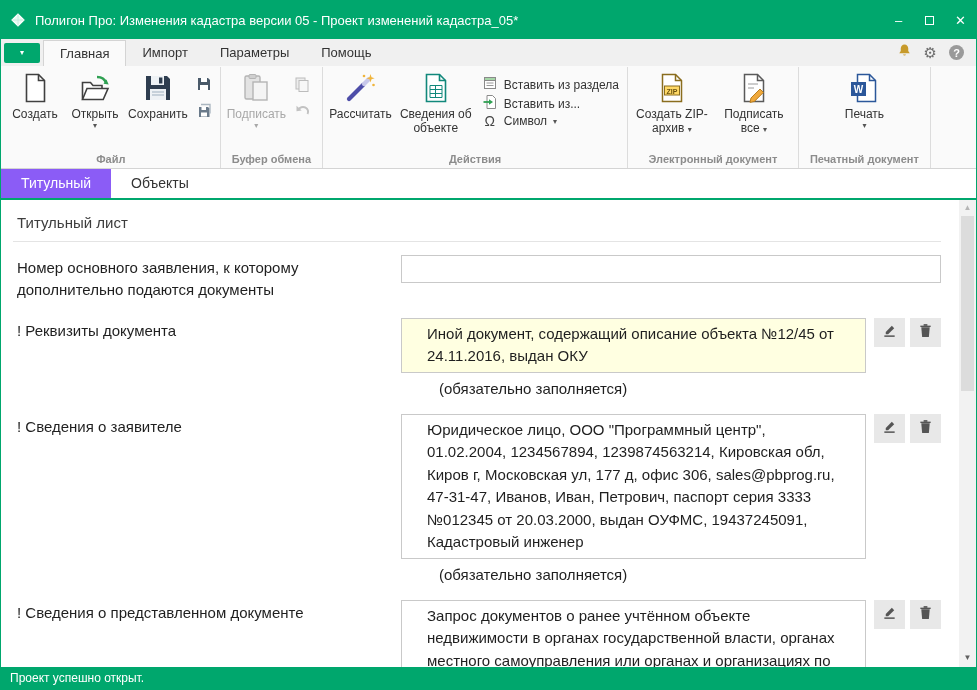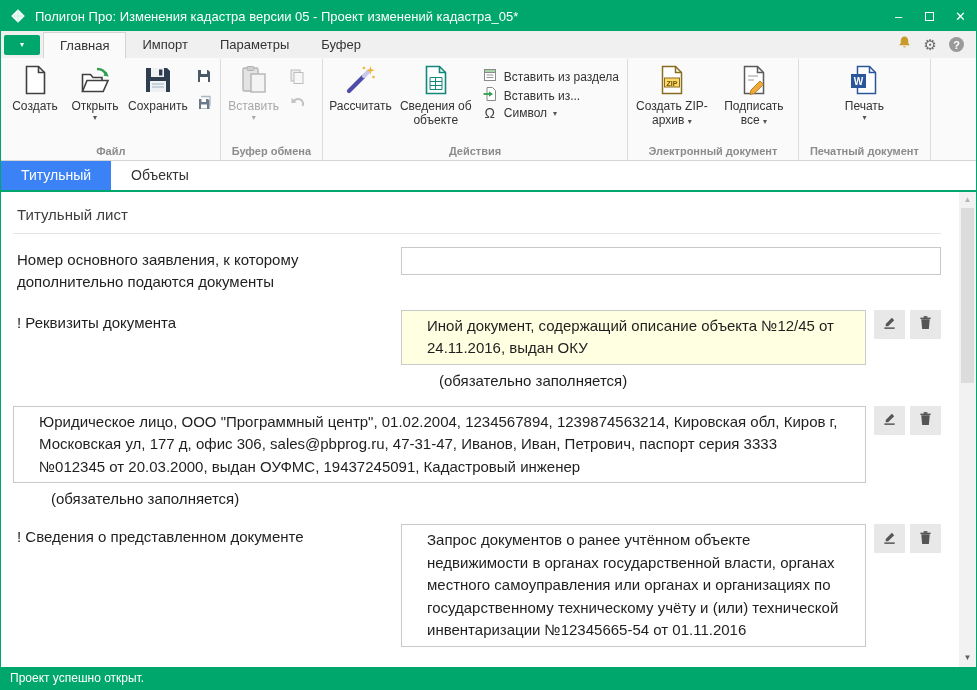--- a/index.html
+++ b/index.html
@@ -1,21 +1,21 @@
 <!DOCTYPE html>
 <html><head>
 <meta charset="utf-8">
 <style>
   * { box-sizing: border-box; margin: 0; padding: 0; }
   html, body { width: 977px; height: 690px; overflow: hidden; }
   body { font-family: "Liberation Sans", "DejaVu Sans", sans-serif; background: #fff; }
   .window { width: 977px; height: 690px; display: flex; flex-direction: column; border: 1px solid #00a76d; background: #fff; }
 
   
-  .titlebar { height: 30px; flex: none; background: #00a76d; color: #fff; display: flex; align-items: center; padding-left: 8px; }
+  .titlebar { height: 38px; flex: none; background: #00a76d; color: #fff; display: flex; align-items: center; padding-left: 8px; }
   .app-icon { width: 18px; height: 18px; margin-right: 8px; flex: none; }
   .title-text { font-size: 13px; white-space: nowrap; }
   .win-controls { margin-left: auto; display: flex; height: 100%; }
   .win-btn { width: 31px; height: 100%; display: flex; align-items: center; justify-content: center; font-size: 13px; color: #fff; cursor: default; }
   .max-box { width: 9px; height: 9px; border: 1px solid #fff; display: inline-block; }
 
   
   .tabrow { height: 27px; flex: none; background: #f0f0f0; display: flex; align-items: flex-end; }
   .app-menu-btn { width: 36px; height: 20px; margin: 0 3px; background: #00a76d; color: #fff; display: flex; align-items: center; justify-content: center; font-size: 8px; border-radius: 2px; align-self: center; }
   .rtab { font-size: 13px; color: #333; padding: 0 16px; height: 26px; line-height: 26px; }
@@ -37,21 +37,21 @@
   .rbtn.disabled, .rbtn.disabled .arr { color: #a8a8a8; }
   .smallcol { display: flex; flex-direction: column; gap: 7px; padding: 7px 2px 0; }
   .sbtn { width: 22px; height: 20px; display: flex; align-items: center; justify-content: center; background: none; border: none; }
   .miniitems { display: flex; flex-direction: column; justify-content: flex-start; padding: 7px 5px 0; }
   .mini { display: flex; align-items: center; gap: 6px; font-size: 12px; color: #333; background: none; border: none; font-family: inherit; white-space: nowrap; cursor: default; }
   .omega-glyph { font-size: 14px; color: #444; width: 16px; text-align: center; }
 
   
   .doctabs { height: 31px; flex: none; background: #fff; border-bottom: 2px solid #00a76d; display: flex; align-items: flex-end; }
   .dtab { font-size: 14px; padding: 0 20px; height: 29px; line-height: 29px; color: #333; }
-  .dtab.active { background: #3b82f6; color: #fff; }
+  .dtab.active { background: #8b5cf6; color: #fff; }
 
   
   .content { flex: 1; position: relative; background: #fff; overflow: hidden; }
   .content-inner { position: absolute; left: 0; top: 0; right: 17px; bottom: 0; padding: 10px 18px 0 12px; overflow: hidden; }
   .page-title { font-size: 15px; color: #3d3d3d; padding: 4px 4px 10px; border-bottom: 1px solid #e4e4e4; margin-bottom: 13px; }
   .form-row { display: flex; margin-bottom: 17px; }
   .fr-label { flex: none; width: 388px; font-size: 15px; color: #1f1f1f; line-height: 1.45; padding: 2px 18px 0 4px; }
   .fr-main { flex: 1; display: flex; gap: 8px; align-items: flex-start; }
   .fr-field { flex: 1; min-width: 0; }
   .fr-box { border: 1px solid #c9c9c9; background: #fff; font-size: 15px; line-height: 1.5; padding: 4px 25px; color: #1f1f1f; min-height: 30px; }
@@ -93,21 +93,21 @@
     </div>
   </div>
 
   <div class="tabrow">
     <span class="app-menu-btn">
         <span>▾</span>
       </span>
     <span class="rtab active">Главная</span>
     <span class="rtab">Импорт</span>
     <span class="rtab">Параметры</span>
-    <span class="rtab">Буфер</span>
+    <span class="rtab">Помощь</span>
     <span class="tabrow-icons">
       <span>
         <svg viewBox="0 0 16 16" width="15" height="15">
             <path d="M8 1.6c2.4 0 4 1.9 4 4.3v2.6l1.6 2.5H2.4L4 8.5V5.9c0-2.4 1.6-4.3 4-4.3z" fill="#c79a2a"></path>
             <path d="M6.4 12.2a1.7 1.7 0 0 0 3.2 0z" fill="#c79a2a"></path>
           </svg>
       </span>
       <span class="gear-glyph">⚙</span>
       <span class="help-circle">?</span>
     </span>
@@ -173,21 +173,21 @@
     <div class="rgroup">
       <div class="rgroup-body">
         <button class="rbtn disabled">
           <span class="ric">
             <svg viewBox="0 0 32 32">
                 <rect x="5" y="4" width="15" height="23" rx="1.5" fill="#e3e3e3" stroke="#b4b4b4" stroke-width="1.4"></rect>
                 <rect x="9" y="2.5" width="7" height="4" rx="1" fill="#cfcfcf" stroke="#b4b4b4"></rect>
                 <rect x="13" y="10" width="14" height="18" fill="#f4f4f4" stroke="#b4b4b4" stroke-width="1.4"></rect>
               </svg>
           </span>
-          <span class="rlbl-wrap"><span>Вставить</span><span class="arr arr-block">▾</span></span>
+          <span class="rlbl-wrap"><span>Подписать</span><span class="arr arr-block">▾</span></span>
         </button>
         <span class="smallcol">
           <button class="sbtn">
             <span><svg viewBox="0 0 16 16" width="16" height="16">
                   <rect x="2" y="2" width="9" height="11" fill="#ededed" stroke="#bcbcbc"></rect>
                   <rect x="5" y="4.5" width="9" height="11" fill="#f7f7f7" stroke="#bcbcbc"></rect>
                 </svg></span>
           </button>
           <button class="sbtn">
             <span><svg viewBox="0 0 16 16" width="16" height="16">
@@ -336,20 +336,21 @@
                     <path d="M3.5 4.5h9L11.6 15H4.4z" fill="#555"></path>
                     <rect x="2.5" y="2.8" width="11" height="1.5" fill="#555"></rect>
                     <rect x="6" y="1.2" width="4" height="1.8" fill="#555"></rect>
                   </svg></span>
             </button>
           </div>
         </div>
       </div>
 
       <div class="form-row">
+        <div class="fr-label">! Сведения о заявителе</div>
         <div class="fr-main">
           <div class="fr-field">
             <div class="fr-box">Юридическое лицо, ООО "Программный центр", 01.02.2004, 1234567894, 1239874563214, Кировская обл, Киров г, Московская ул, 177 д, офис 306, sales@pbprog.ru, 47-31-47, Иванов, Иван, Петрович, паспорт серия 3333 №012345 от 20.03.2000, выдан ОУФМС, 19437245091, Кадастровый инженер</div>
             <div class="fr-note">(обязательно заполняется)</div>
           </div>
           <div class="fr-actions">
             <button class="icon-btn">
               <span><svg viewBox="0 0 16 16" width="15" height="15">
                     <path d="M4 9.5L10.5 3l2.5 2.5L6.5 12H4z" fill="#555"></path>
                     <path d="M2.5 14h11" stroke="#555" stroke-width="1.6"></path>

